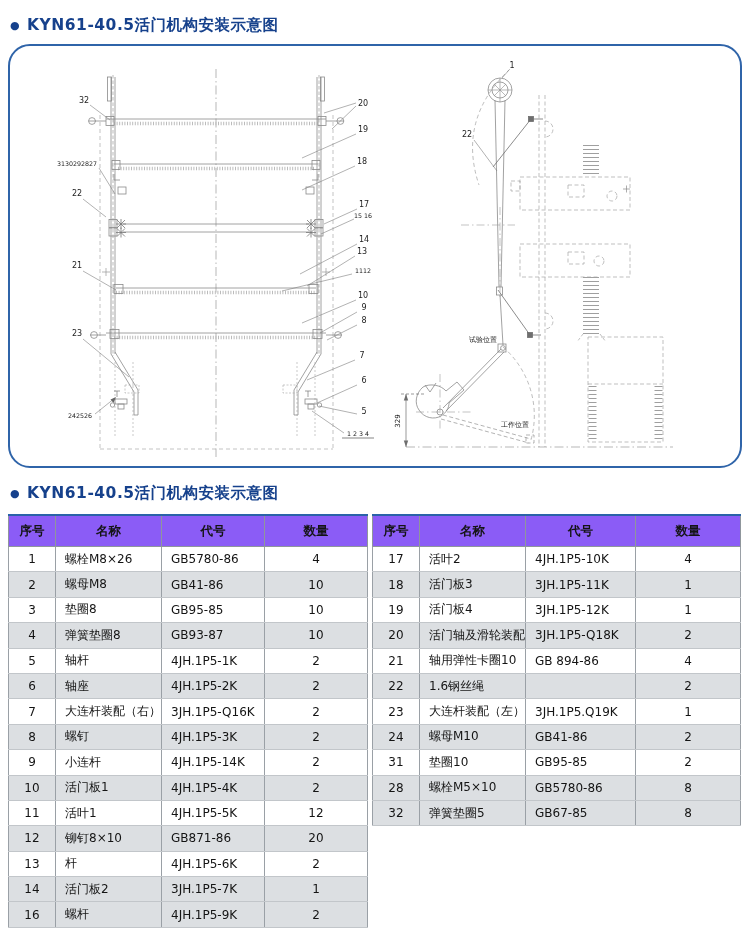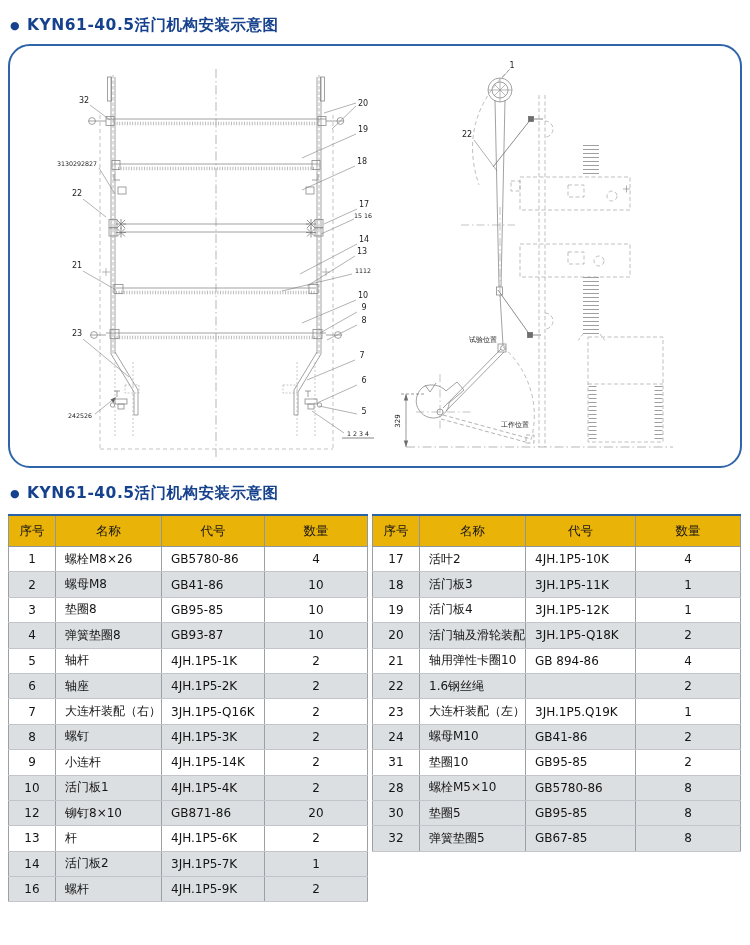--- a/index.html
+++ b/index.html
@@ -21,22 +21,22 @@
     background:#ffffff;overflow:hidden;
   }
   .diagram-panel svg{display:block;margin:1px 0 0 1px;}
   .parts-table{
     position:absolute;top:514px;border-collapse:collapse;table-layout:fixed;
     font-size:12px;color:#141414;
   }
   #table-left{left:8px;width:359px;}
   #table-right{left:372px;width:368px;}
   .parts-table th{
-    background:#eab308;border-top:2px solid #2a62a8;
-    font-weight:normal;font-size:12.5px;height:28px;text-align:center;
+    background:#8b5cf6;border-top:2px solid #2a62a8;
+    font-weight:bold;font-size:12.5px;height:28px;text-align:center;
     border-left:1px solid #8f969c;border-right:1px solid #8f969c;
     border-bottom:1px solid #8f969c;
   }
   .parts-table td{
     height:24.4px;border-left:1px solid #9aa0a6;border-right:1px solid #9aa0a6;
     border-bottom:1px solid #c2c6ca;padding:0;
   }
   .parts-table tr.shaded td{background:#dcdfe2;}
   .parts-table td:nth-child(1),.parts-table td:nth-child(4){text-align:center;}
   .parts-table td:nth-child(2),.parts-table td:nth-child(3){text-align:left;padding-left:9px;}
@@ -379,20 +379,26 @@
         <td>小连杆</td>
         <td>4JH.1P5-14K</td>
         <td>2</td>
       </tr>
       <tr class="shaded">
         <td>10</td>
         <td>活门板1</td>
         <td>4JH.1P5-4K</td>
         <td>2</td>
       </tr>
+      <tr>
+        <td>11</td>
+        <td>活叶1</td>
+        <td>4JH.1P5-5K</td>
+        <td>12</td>
+      </tr>
       <tr class="shaded">
         <td>12</td>
         <td>铆钉8×10</td>
         <td>GB871-86</td>
         <td>20</td>
       </tr>
       <tr>
         <td>13</td>
         <td>杆</td>
         <td>4JH.1P5-6K</td>
@@ -483,25 +489,19 @@
         <td>GB95-85</td>
         <td>2</td>
       </tr>
       <tr class="shaded">
         <td>28</td>
         <td>螺栓M5×10</td>
         <td>GB5780-86</td>
         <td>8</td>
       </tr>
       <tr class="shaded">
-        <td>30</td>
-        <td>垫圈5</td>
-        <td>GB95-85</td>
-        <td>8</td>
-      </tr>
-      <tr class="shaded">
         <td>32</td>
         <td>弹簧垫圈5</td>
         <td>GB67-85</td>
         <td>8</td>
       </tr>
     </tbody>
 </table>
 
 </body></html>

